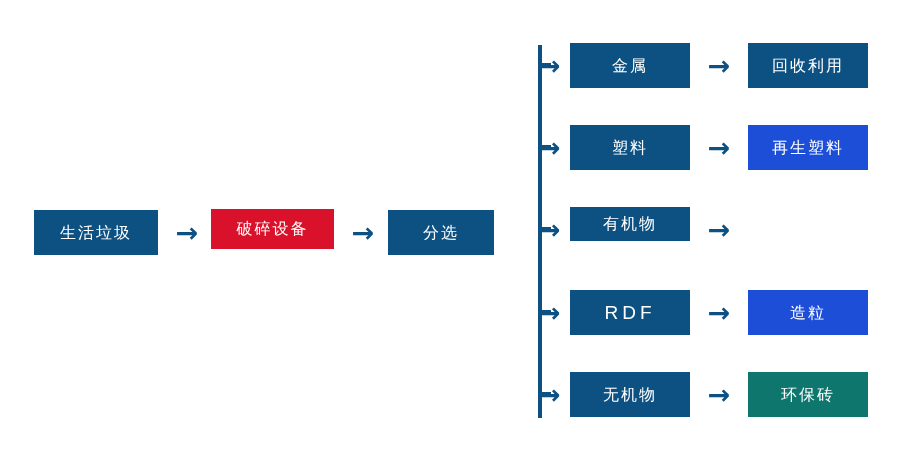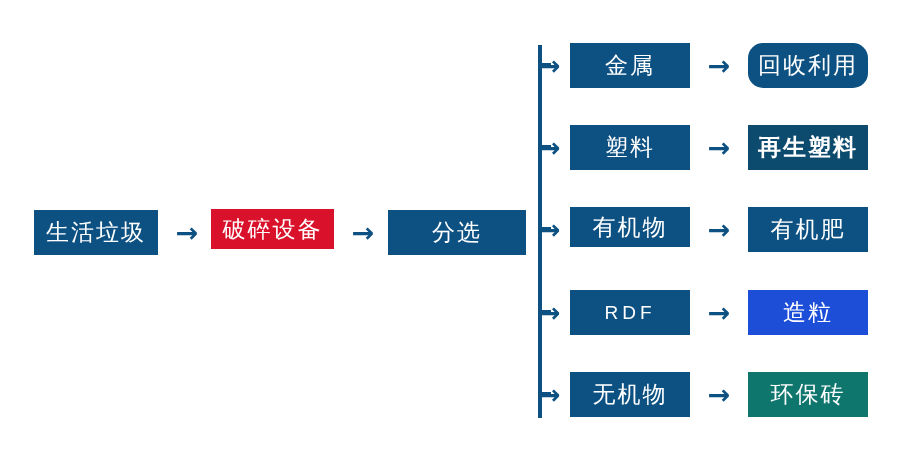--- a/index.html
+++ b/index.html
@@ -17,21 +17,21 @@
     position: relative;
     width: 900px;
     height: 464px;
   }
   .node {
     position: absolute;
     display: flex;
     align-items: center;
     justify-content: center;
     color: #ffffff;
-    font-size: 23px;
+    font-size: 16px;
     letter-spacing: 2px;
     line-height: 1;
     white-space: nowrap;
     box-sizing: border-box;
   }
   .node.latin {
     font-size: 19px;
     letter-spacing: 4px;
   }
   .arrow {
@@ -73,41 +73,40 @@
 <div id="diagram">
 
   <div class="node" style="left:34px; top:210px; width:124px; height:45px; background:#0d5183;">生活垃圾</div>
 
   <div class="arrow" style="left:166px; top:210px; width:42px; height:45px;">→</div>
 
   <div class="node" style="left:211px; top:209px; width:123px; height:40px; background:#d9112a;">破碎设备</div>
 
   <div class="arrow" style="left:342px; top:210px; width:42px; height:45px;">→</div>
 
-  <div class="node" style="left:388px; top:210px; width:138px; height:45px; background:#0d5183;">分选</div>
+  <div class="node" style="left:388px; top:210px; width:106px; height:45px; background:#0d5183;">分选</div>
 
   <div class="trunk" style="left:538px; top:45px; width:4px; height:373px;"></div>
 
   <div class="branch-stub" style="left:538px; top:63px; width:13px; height:4px;"></div>
   <div class="branch-arrow" style="left:538px; top:43px; width:32px; height:45px;">→</div>
   <div class="node" style="left:570px; top:43px; width:120px; height:45px; background:#0d5183;">金属</div>
   <div class="arrow" style="left:696px; top:43px; width:46px; height:45px;">→</div>
-  <div class="node" style="left:748px; top:43px; width:120px; height:45px; background:#0d5183;border-radius:15px;">回收利用</div>
+  <div class="node" style="left:748px; top:43px; width:120px; height:45px; background:#0d5183;">回收利用</div>
 
   <div class="branch-stub" style="left:538px; top:145px; width:13px; height:4px;"></div>
   <div class="branch-arrow" style="left:538px; top:125px; width:32px; height:45px;">→</div>
   <div class="node" style="left:570px; top:125px; width:120px; height:45px; background:#0d5183;">塑料</div>
   <div class="arrow" style="left:696px; top:125px; width:46px; height:45px;">→</div>
-  <div class="node" style="left:748px; top:125px; width:120px; height:45px; background:#0c4a6e;font-weight:bold;">再生塑料</div>
+  <div class="node" style="left:748px; top:125px; width:120px; height:45px; background:#1d4ed8;">再生塑料</div>
 
   <div class="branch-stub" style="left:538px; top:227px; width:13px; height:4px;"></div>
   <div class="branch-arrow" style="left:538px; top:207px; width:32px; height:45px;">→</div>
-  <div class="node" style="left:570px; top:207px; width:120px; height:40px; background:#0d5183;">有机物</div>
+  <div class="node" style="left:570px; top:207px; width:120px; height:34px; background:#0d5183;">有机物</div>
   <div class="arrow" style="left:696px; top:207px; width:46px; height:45px;">→</div>
-  <div class="node" style="left:748px; top:207px; width:120px; height:45px; background:#0d5183;">有机肥</div>
 
   <div class="branch-stub" style="left:538px; top:310px; width:13px; height:4px;"></div>
   <div class="branch-arrow" style="left:538px; top:290px; width:32px; height:45px;">→</div>
   <div class="node latin" style="left:570px; top:290px; width:120px; height:45px; background:#0d5183;">RDF</div>
   <div class="arrow" style="left:696px; top:290px; width:46px; height:45px;">→</div>
   <div class="node" style="left:748px; top:290px; width:120px; height:45px; background:#1d4ed8;">造粒</div>
 
   <div class="branch-stub" style="left:538px; top:392px; width:13px; height:4px;"></div>
   <div class="branch-arrow" style="left:538px; top:372px; width:32px; height:45px;">→</div>
   <div class="node" style="left:570px; top:372px; width:120px; height:45px; background:#0d5183;">无机物</div>

